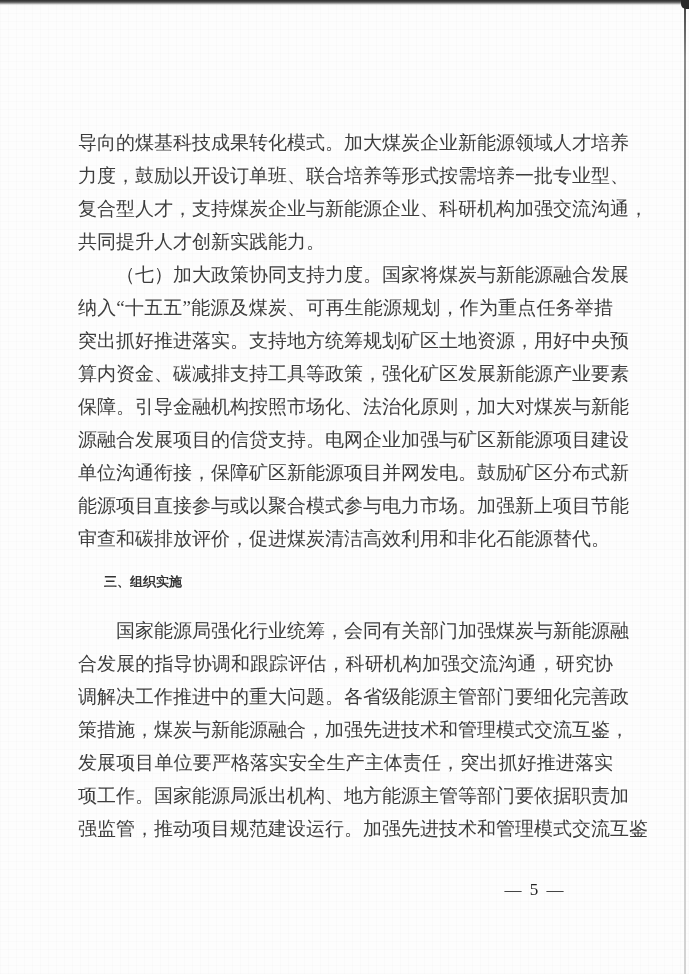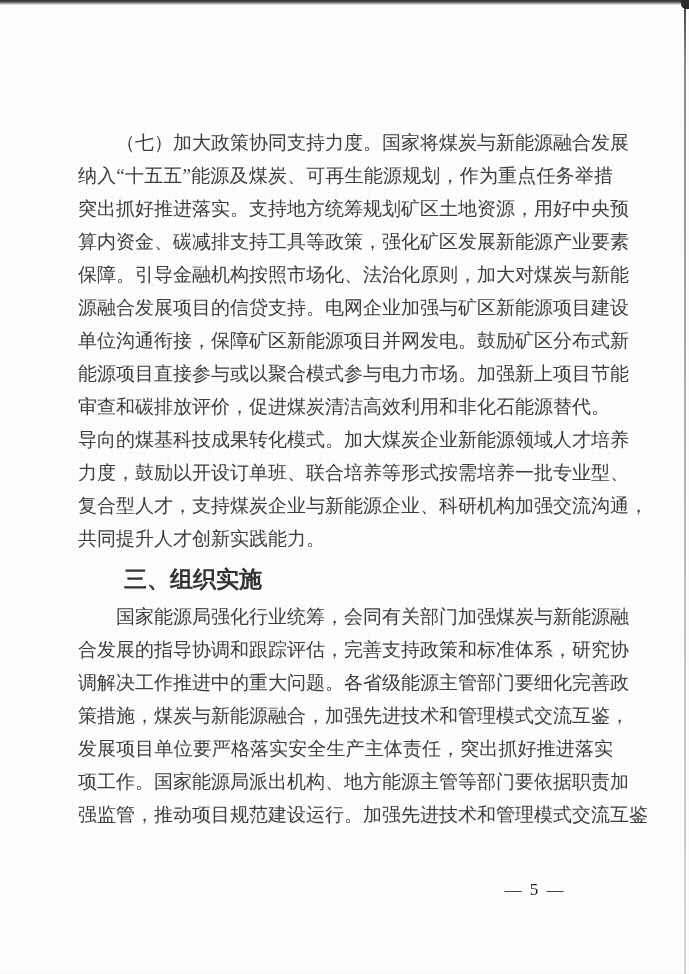--- a/index.html
+++ b/index.html
@@ -68,25 +68,25 @@
   }
   .t-line.ind {
     text-indent: 2em;
   }
 
   .section-heading {
     display: block;
     height: 33px;
     line-height: 33px;
     margin-top: 10px;
-    margin-bottom: 2px;
+    margin-bottom: 16px;
     text-indent: 2em;
-    font-family: Liberation Mono, monospace;
+    font-family: Liberation Sans, sans-serif;
     font-weight: 700;
-    font-size: 23px;
+    font-size: 13px;
     color: #333;
     text-align-last: left;
   }
 
   .page-footer {
     position: absolute;
     left: 480px;
     top: 880px;
     width: 110px;
     text-align: center;
@@ -101,43 +101,43 @@
 
 <div class="scan-page">
 
   <div class="scan-top-edge"></div>
   <div class="scan-right-edge"></div>
   <div class="scan-corner-blob"></div>
 
   <div class="doc-body">
 
     <div>
+      <span class="t-line">导向的煤基科技成果转化模式。加大煤炭企业新能源领域人才培养</span>
+      <span class="t-line">力度，鼓励以开设订单班、联合培养等形式按需培养一批专业型、</span>
+      <span class="t-line">复合型人才，支持煤炭企业与新能源企业、科研机构加强交流沟通，</span>
+      <span class="t-line last">共同提升人才创新实践能力。</span>
+    </div>
+
+    <div>
       <span class="t-line ind">（七）加大政策协同支持力度。国家将煤炭与新能源融合发展</span>
       <span class="t-line">纳入“十五五”能源及煤炭、可再生能源规划，作为重点任务举措</span>
       <span class="t-line">突出抓好推进落实。支持地方统筹规划矿区土地资源，用好中央预</span>
       <span class="t-line">算内资金、碳减排支持工具等政策，强化矿区发展新能源产业要素</span>
       <span class="t-line">保障。引导金融机构按照市场化、法治化原则，加大对煤炭与新能</span>
       <span class="t-line">源融合发展项目的信贷支持。电网企业加强与矿区新能源项目建设</span>
       <span class="t-line">单位沟通衔接，保障矿区新能源项目并网发电。鼓励矿区分布式新</span>
       <span class="t-line">能源项目直接参与或以聚合模式参与电力市场。加强新上项目节能</span>
       <span class="t-line last">审查和碳排放评价，促进煤炭清洁高效利用和非化石能源替代。</span>
     </div>
 
-    <div>
-      <span class="t-line">导向的煤基科技成果转化模式。加大煤炭企业新能源领域人才培养</span>
-      <span class="t-line">力度，鼓励以开设订单班、联合培养等形式按需培养一批专业型、</span>
-      <span class="t-line">复合型人才，支持煤炭企业与新能源企业、科研机构加强交流沟通，</span>
-      <span class="t-line last">共同提升人才创新实践能力。</span>
-    </div>
-
     <span class="section-heading">三、组织实施</span>
 
     <div>
       <span class="t-line ind">国家能源局强化行业统筹，会同有关部门加强煤炭与新能源融</span>
-      <span class="t-line">合发展的指导协调和跟踪评估，完善支持政策和标准体系，研究协</span>
+      <span class="t-line">合发展的指导协调和跟踪评估，科研机构加强交流沟通，研究协</span>
       <span class="t-line">调解决工作推进中的重大问题。各省级能源主管部门要细化完善政</span>
       <span class="t-line">策措施，煤炭与新能源融合，加强先进技术和管理模式交流互鉴，</span>
       <span class="t-line">发展项目单位要严格落实安全生产主体责任，突出抓好推进落实</span>
       <span class="t-line">项工作。国家能源局派出机构、地方能源主管等部门要依据职责加</span>
       <span class="t-line">强监管，推动项目规范建设运行。加强先进技术和管理模式交流互鉴</span>
     </div>
 
   </div>
 
   <div class="page-footer">— 5 —</div>

